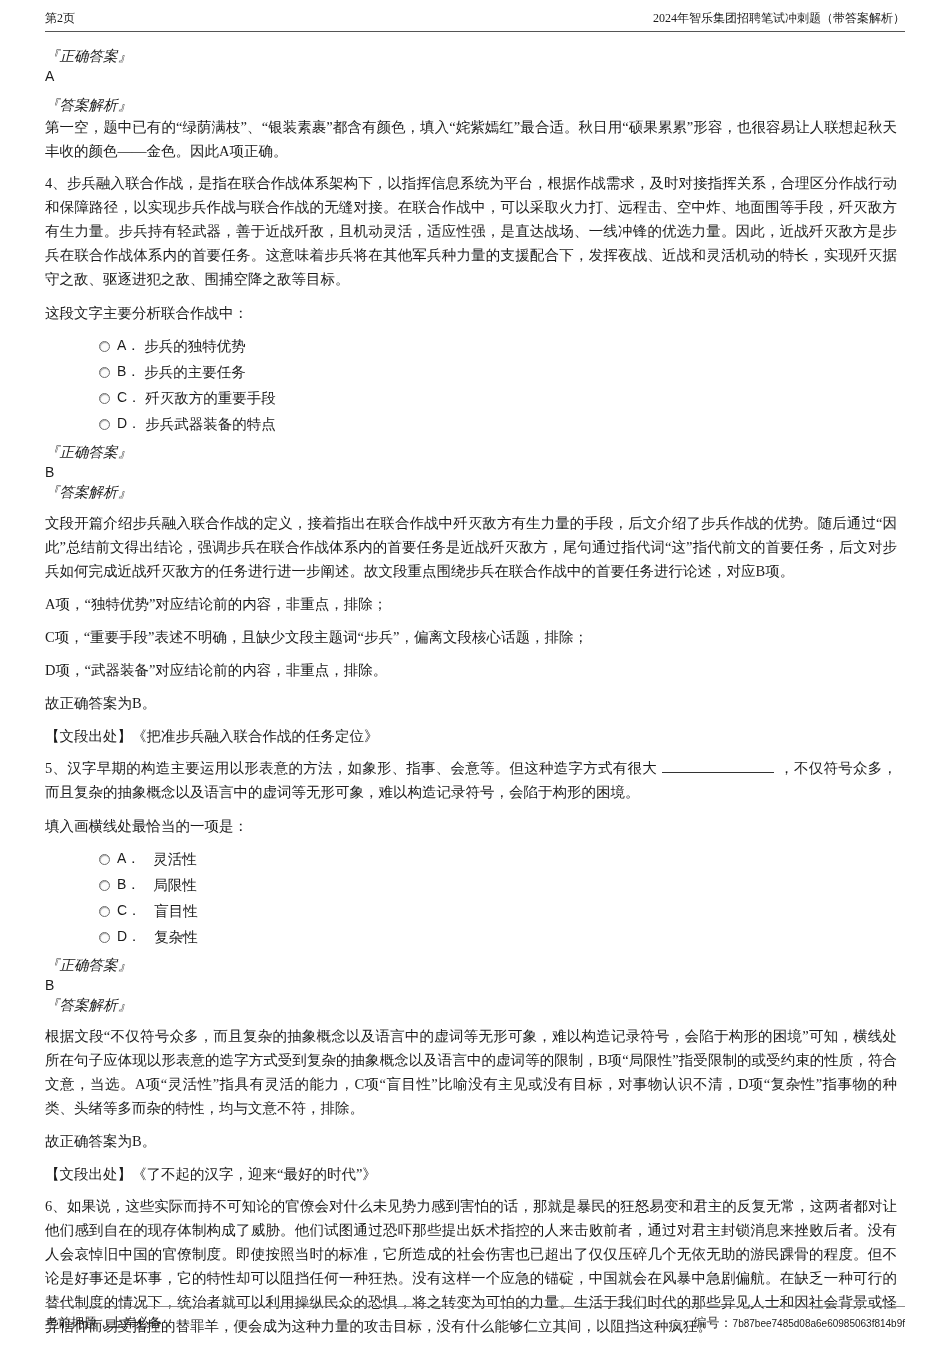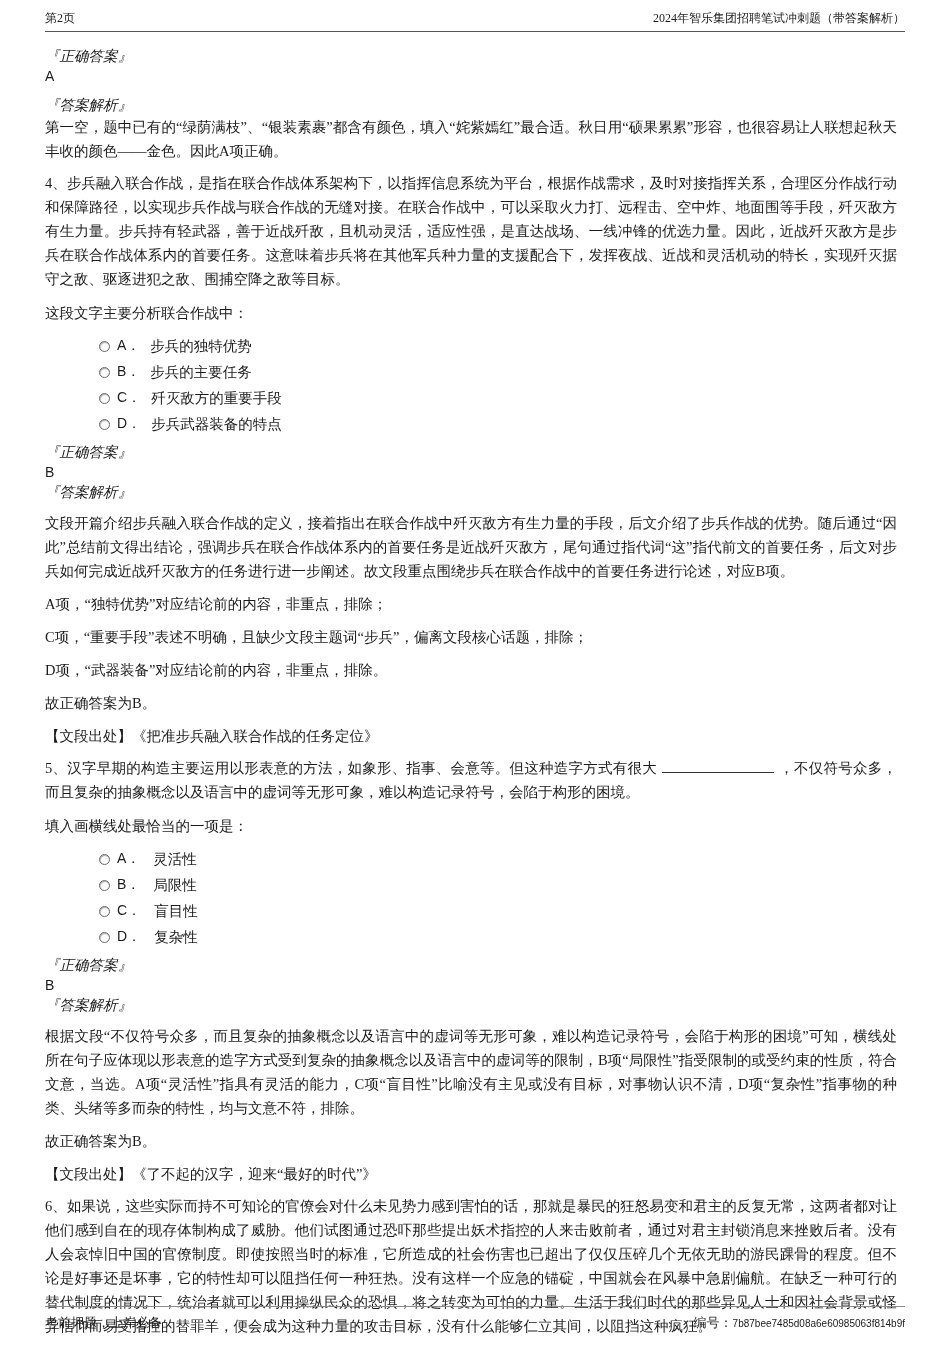--- a/index.html
+++ b/index.html
@@ -69,21 +69,21 @@
     border-radius: 50%;
     background: #fdfdfd;
     box-shadow: inset 0.5px 1px 1px rgba(0,0,0,0.35);
     margin-right: 7px;
     flex: none;
   }
   .opt-letter {
     font-family: "Liberation Sans", sans-serif;
     font-size: 14px;
   }
-  .opt-text { margin-left: 10px; }
+  .opt-text { margin-left: 4px; }
   .opts.wide .opt-text { margin-left: 13px; }
   .ans-block-tight { margin-top: 5px; }
   .blank {
     display: inline-block;
     width: 112px;
     height: 13px;
     border-bottom: 1px solid #333;
     margin: 0 5px;
     vertical-align: baseline;
   }

